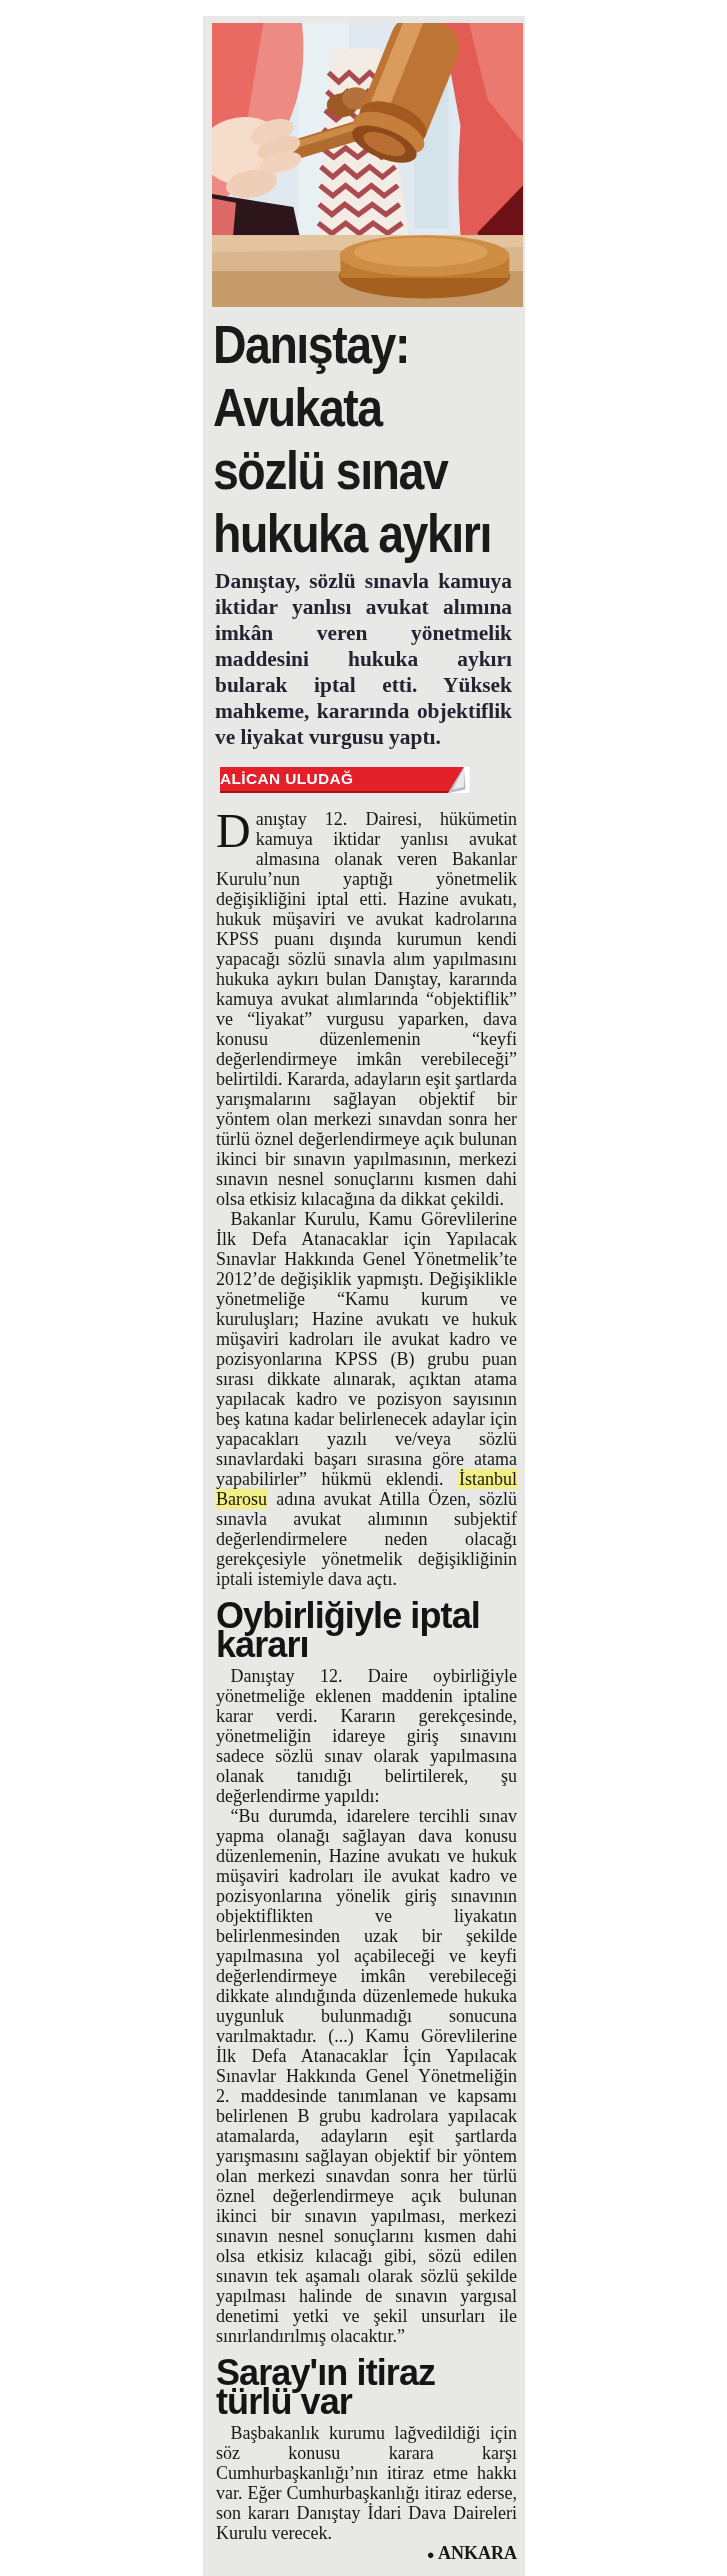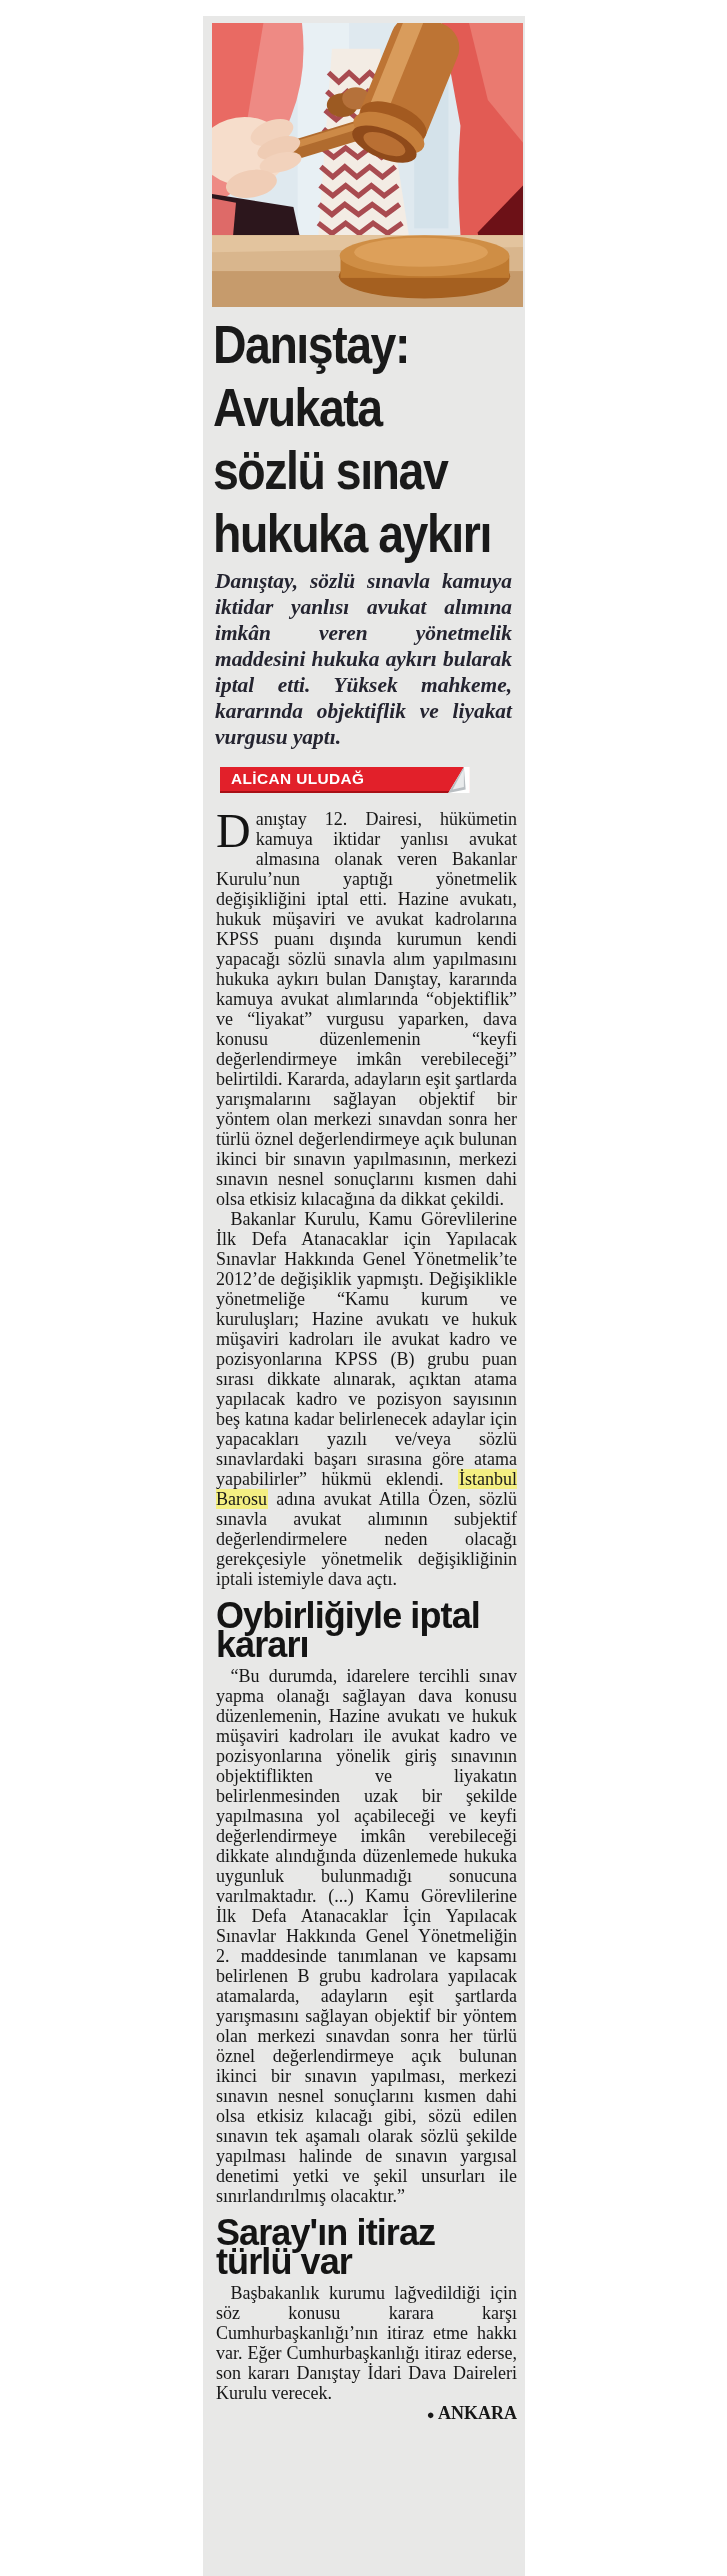--- a/index.html
+++ b/index.html
@@ -22,27 +22,27 @@
   .headline {
     position:absolute; left:10.3px; top:297px; width:368px; margin:0;
     font-family:"Liberation Sans", sans-serif; font-weight:700;
     font-size:54px; line-height:63px; letter-spacing:-1.7px; color:#1a1a1a;
     white-space:pre-line; transform:scaleX(0.86); transform-origin:0 0;
   }
   
   .lead {
     position:absolute; left:12px; top:552px; width:297px; margin:0;
     font-family:"Liberation Serif", serif; font-weight:700;
-    font-size:21.4px; line-height:26px; color:#242430; text-align:justify;font-style:italic;
+    font-size:21.4px; line-height:26px; color:#242430; text-align:justify;
   }
   
   .byline {
     position:absolute; left:17px; top:751px; width:250px; height:26px;
     background:#e2202a; border-bottom:2.6px solid #a80f16; box-sizing:border-box;
-    display:flex; align-items:center; padding-left:11px;
+    display:flex; align-items:center; 
   }
   .byline-text {
     font-family:"Liberation Sans", sans-serif; font-weight:700;
     font-size:15.4px; letter-spacing:0.4px; color:#ffffff;
   }
   .curl { position:absolute; right:0; top:0; width:33px; height:26px; }
   .curl svg { display:block; width:100%; height:100%; }
   
   .body {
     position:absolute; left:13px; top:793px; width:301px;
@@ -152,20 +152,21 @@
       </span>
     </div>
 
     <div class="body">
       <p class="para"><span class="dropcap">D</span><span>anıştay 12. Dairesi, hükümetin kamuya iktidar yanlısı avukat almasına olanak veren Bakanlar Kurulu’nun yaptığı yönetmelik değişikliğini iptal etti. Hazine avukatı, hukuk müşaviri ve avukat kadrolarına KPSS puanı dışında kurumun kendi yapacağı sözlü sınavla alım yapılmasını hukuka aykırı bulan Danıştay, kararında kamuya avukat alımlarında “objektiflik” ve “liyakat” vurgusu yaparken, dava konusu düzenlemenin “keyfi değerlendirmeye imkân verebileceği” belirtildi. Kararda, adayların eşit şartlarda yarışmalarını sağlayan objektif bir yöntem olan merkezi sınavdan sonra her türlü öznel değerlendirmeye açık bulunan ikinci bir sınavın yapılmasının, merkezi sınavın nesnel sonuçlarını kısmen dahi olsa etkisiz kılacağına da dikkat çekildi.</span></p>
 
       <p class="para indent"><span>Bakanlar Kurulu, Kamu Görevlilerine İlk Defa Atanacaklar için Yapılacak Sınavlar Hakkında Genel Yönetmelik’te 2012’de değişiklik yapmıştı. Değişiklikle yönetmeliğe “Kamu kurum ve kuruluşları; Hazine avukatı ve hukuk müşaviri kadroları ile avukat kadro ve pozisyonlarına KPSS (B) grubu puan sırası dikkate alınarak, açıktan atama yapılacak kadro ve pozisyon sayısının beş katına kadar belirlenecek adaylar için yapacakları yazılı ve/veya sözlü sınavlardaki başarı sırasına göre atama yapabilirler” hükmü eklendi. </span><mark class="hl">İstanbul Barosu</mark><span> adına avukat Atilla Özen, sözlü sınavla avukat alımının subjektif değerlendirmelere neden olacağı gerekçesiyle yönetmelik değişikliğinin iptali istemiyle dava açtı.</span></p>
 
       <h2 class="subhead">Oybirliğiyle iptal kararı</h2>
 
+      <p class="para indent">Danıştay 12. Daire oybirliğiyle yönetmeliğe eklenen maddenin iptaline karar verdi. Kararın gerekçesinde, yönetmeliğin idareye giriş sınavını sadece sözlü sınav olarak yapılmasına olanak tanıdığı belirtilerek, şu değerlendirme yapıldı:</p>
 
       <p class="para indent">“Bu durumda, idarelere tercihli sınav yapma olanağı sağlayan dava konusu düzenlemenin, Hazine avukatı ve hukuk müşaviri kadroları ile avukat kadro ve pozisyonlarına yönelik giriş sınavının objektiflikten ve liyakatın belirlenmesinden uzak bir şekilde yapılmasına yol açabileceği ve keyfi değerlendirmeye imkân verebileceği dikkate alındığında düzenlemede hukuka uygunluk bulunmadığı sonucuna varılmaktadır. (...) Kamu Görevlilerine İlk Defa Atanacaklar İçin Yapılacak Sınavlar Hakkında Genel Yönetmeliğin 2. maddesinde tanımlanan ve kapsamı belirlenen B grubu kadrolara yapılacak atamalarda, adayların eşit şartlarda yarışmasını sağlayan objektif bir yöntem olan merkezi sınavdan sonra her türlü öznel değerlendirmeye açık bulunan ikinci bir sınavın yapılması, merkezi sınavın nesnel sonuçlarını kısmen dahi olsa etkisiz kılacağı gibi, sözü edilen sınavın tek aşamalı olarak sözlü şekilde yapılması halinde de sınavın yargısal denetimi yetki ve şekil unsurları ile sınırlandırılmış olacaktır.”</p>
 
       <h2 class="subhead">Saray'ın itiraz türlü var</h2>
 
       <p class="para indent">Başbakanlık kurumu lağvedildiği için söz konusu karara karşı Cumhurbaşkanlığı’nın itiraz etme hakkı var. Eğer Cumhurbaşkanlığı itiraz ederse, son kararı Danıştay İdari Dava Daireleri Kurulu verecek.</p>
 
       <p class="footer-line"><span class="bullet">●</span> <span>ANKARA</span></p>
     </div>
 

